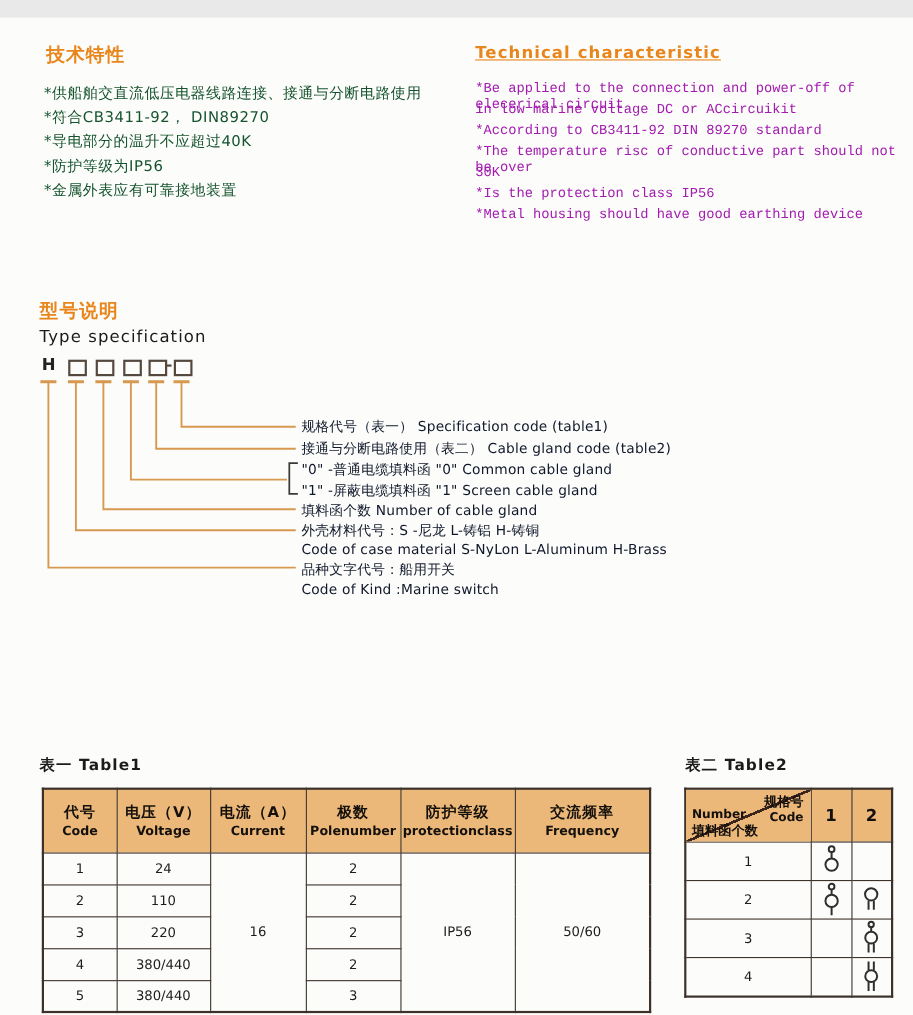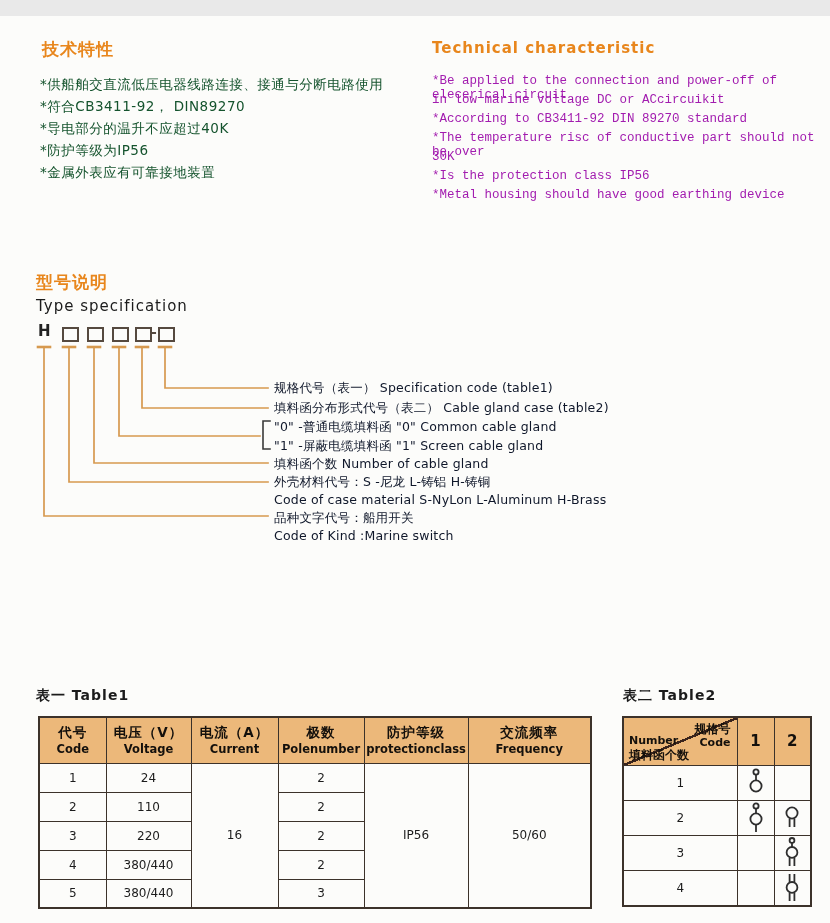--- a/index.html
+++ b/index.html
@@ -46,21 +46,21 @@
 
   <div class="abs h-orange ts-title-cn" style="left:42px;top:22px;">技术特性</div>
   <div class="abs cn-list" style="left:40px;top:60px;">
     <div>*供船舶交直流低压电器线路连接、接通与分断电路使用</div>
     <div>*符合CB3411-92，  DIN89270</div>
     <div>*导电部分的温升不应超过40K</div>
     <div>*防护等级为IP56</div>
     <div>*金属外表应有可靠接地装置</div>
   </div>
 
-  <div class="abs h-orange" style="left:432px;top:23px;font-size:15px;">Technical characteristic</div>
+  <div class="abs h-orange" style="left:432px;top:23px;font-size:15px;text-decoration:underline;">Technical characteristic</div>
   <div class="abs en-list" style="left:432px;top:58px;">
     <div>*Be applied to the connection and power-off of elecerical circuit</div>
     <div>in low marine voltage DC or ACcircuikit</div>
     <div>*According to CB3411-92   DIN 89270 standard</div>
     <div>*The temperature risc of conductive part should not be over</div>
     <div>30K</div>
     <div>*Is the protection class IP56</div>
     <div>*Metal housing should have good earthing device</div>
   </div>
 
@@ -92,41 +92,41 @@
       <path d="M119,31 L119,120 L260,120"></path>
       <path d="M94,31 L94,147 L268,147"></path>
       <path d="M69,31 L69,166 L268,166"></path>
       <path d="M44,31 L44,200 L268,200"></path>
     </g>
 
     <path d="M270,105 L263,105 L263,133 L270,133" stroke="#3a3a3a" stroke-width="1.6" fill="none"></path>
   </svg>
 
   <div class="desc-line" style="top:364px;">规格代号（表一） Specification code (table1)</div>
-  <div class="desc-line" style="top:384px;">填料函分布形式代号（表二） Cable gland case (table2)</div>
+  <div class="desc-line" style="top:384px;">接通与分断电路使用（表二） Cable gland code (table2)</div>
   <div class="desc-line" style="top:403px;">"0" -普通电缆填料函  "0" Common cable gland</div>
   <div class="desc-line" style="top:422px;">"1" -屏蔽电缆填料函  "1" Screen cable gland</div>
   <div class="desc-line" style="top:440px;">填料函个数  Number of cable gland</div>
   <div class="desc-line" style="top:458px;">外壳材料代号：S -尼龙 L-铸铝 H-铸铜</div>
   <div class="desc-line" style="top:476px;">Code of case material S-NyLon L-Aluminum H-Brass</div>
   <div class="desc-line" style="top:494px;">品种文字代号：船用开关</div>
   <div class="desc-line" style="top:512px;">Code  of  Kind :Marine switch</div>
 
   <div class="abs tbl-caption" style="left:36px;top:671px;">表一  Table1</div>
   <table class="spec abs" style="left:38px;top:700px;width:552px;">
     <colgroup>
       <col style="width:67px">
         <col style="width:85px">
         <col style="width:87px">
       <col style="width:86px">
         <col style="width:104px">
         <col style="width:123px">
     </colgroup>
     <tbody>
-        <tr style="height:46px;">
+        <tr style="height:58px;">
       <th class="th-cell">
         <span class="th-cn">代号</span>
         <span class="th-en">Code</span>
       </th>
       <th class="th-cell">
         <span class="th-cn">电压（V）</span>
         <span class="th-en">Voltage</span>
       </th>
       <th class="th-cell">
         <span class="th-cn">电流（A）</span>

